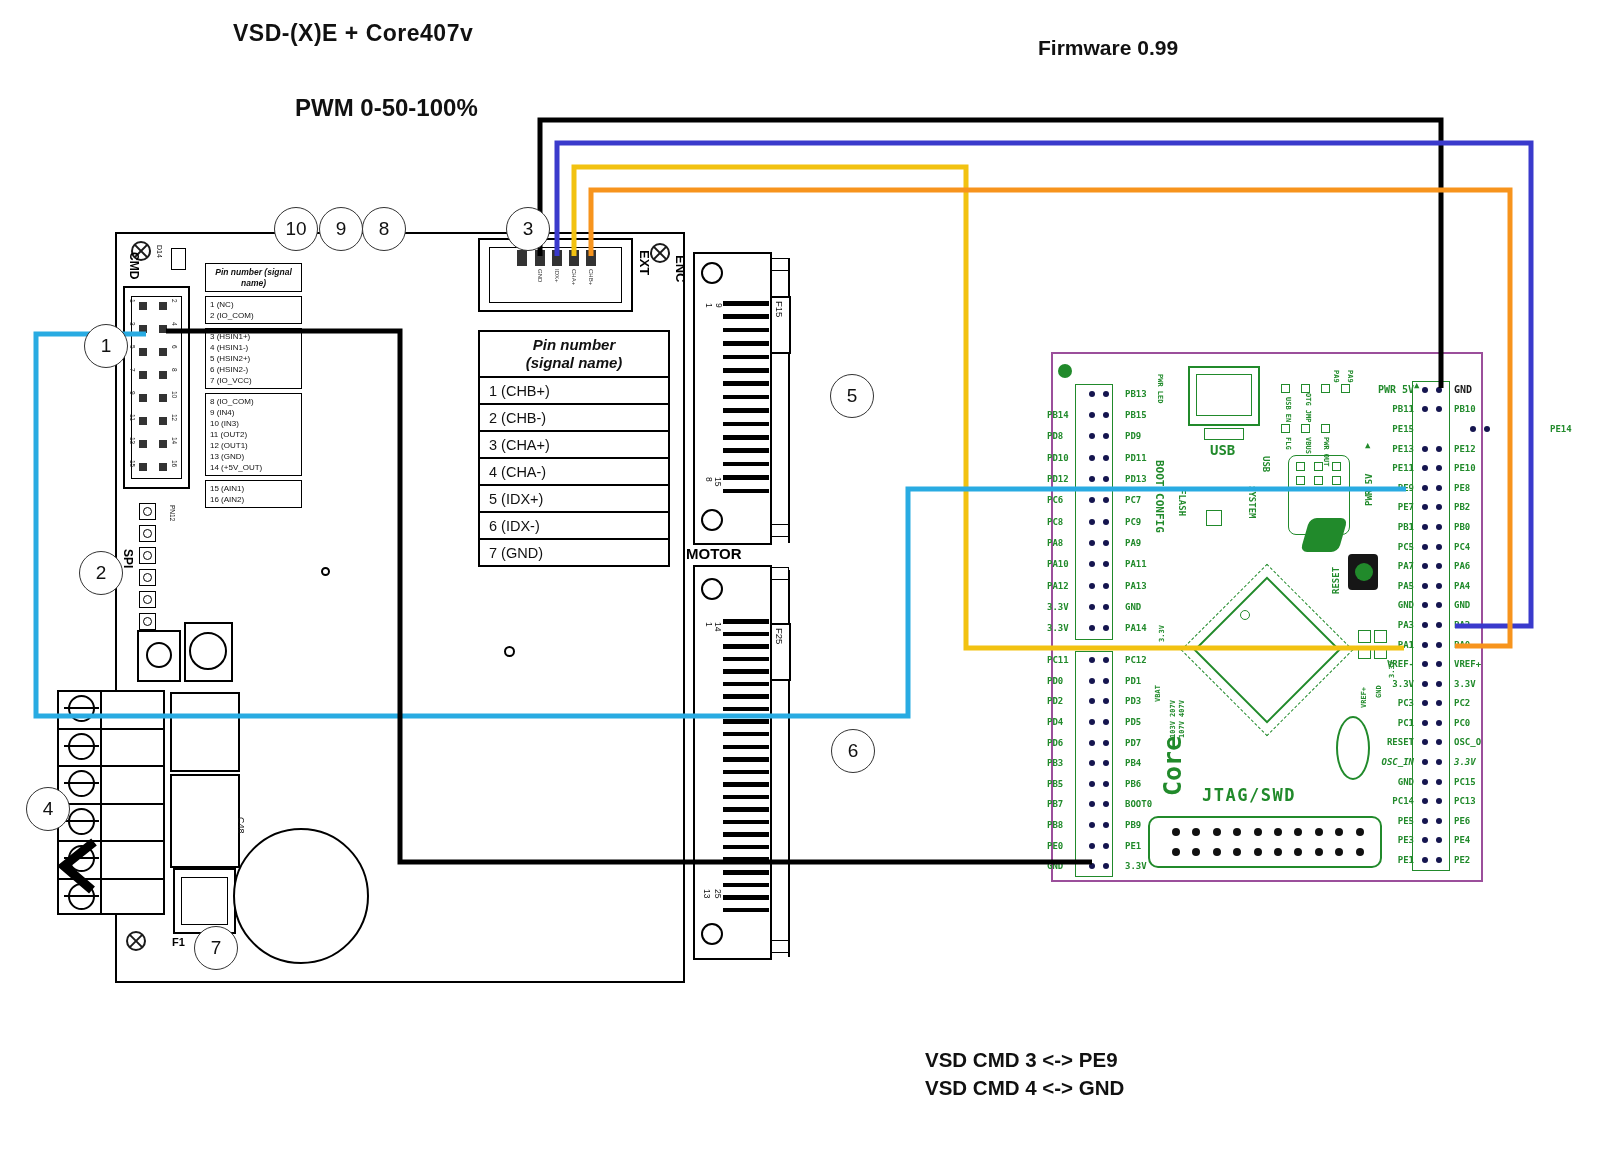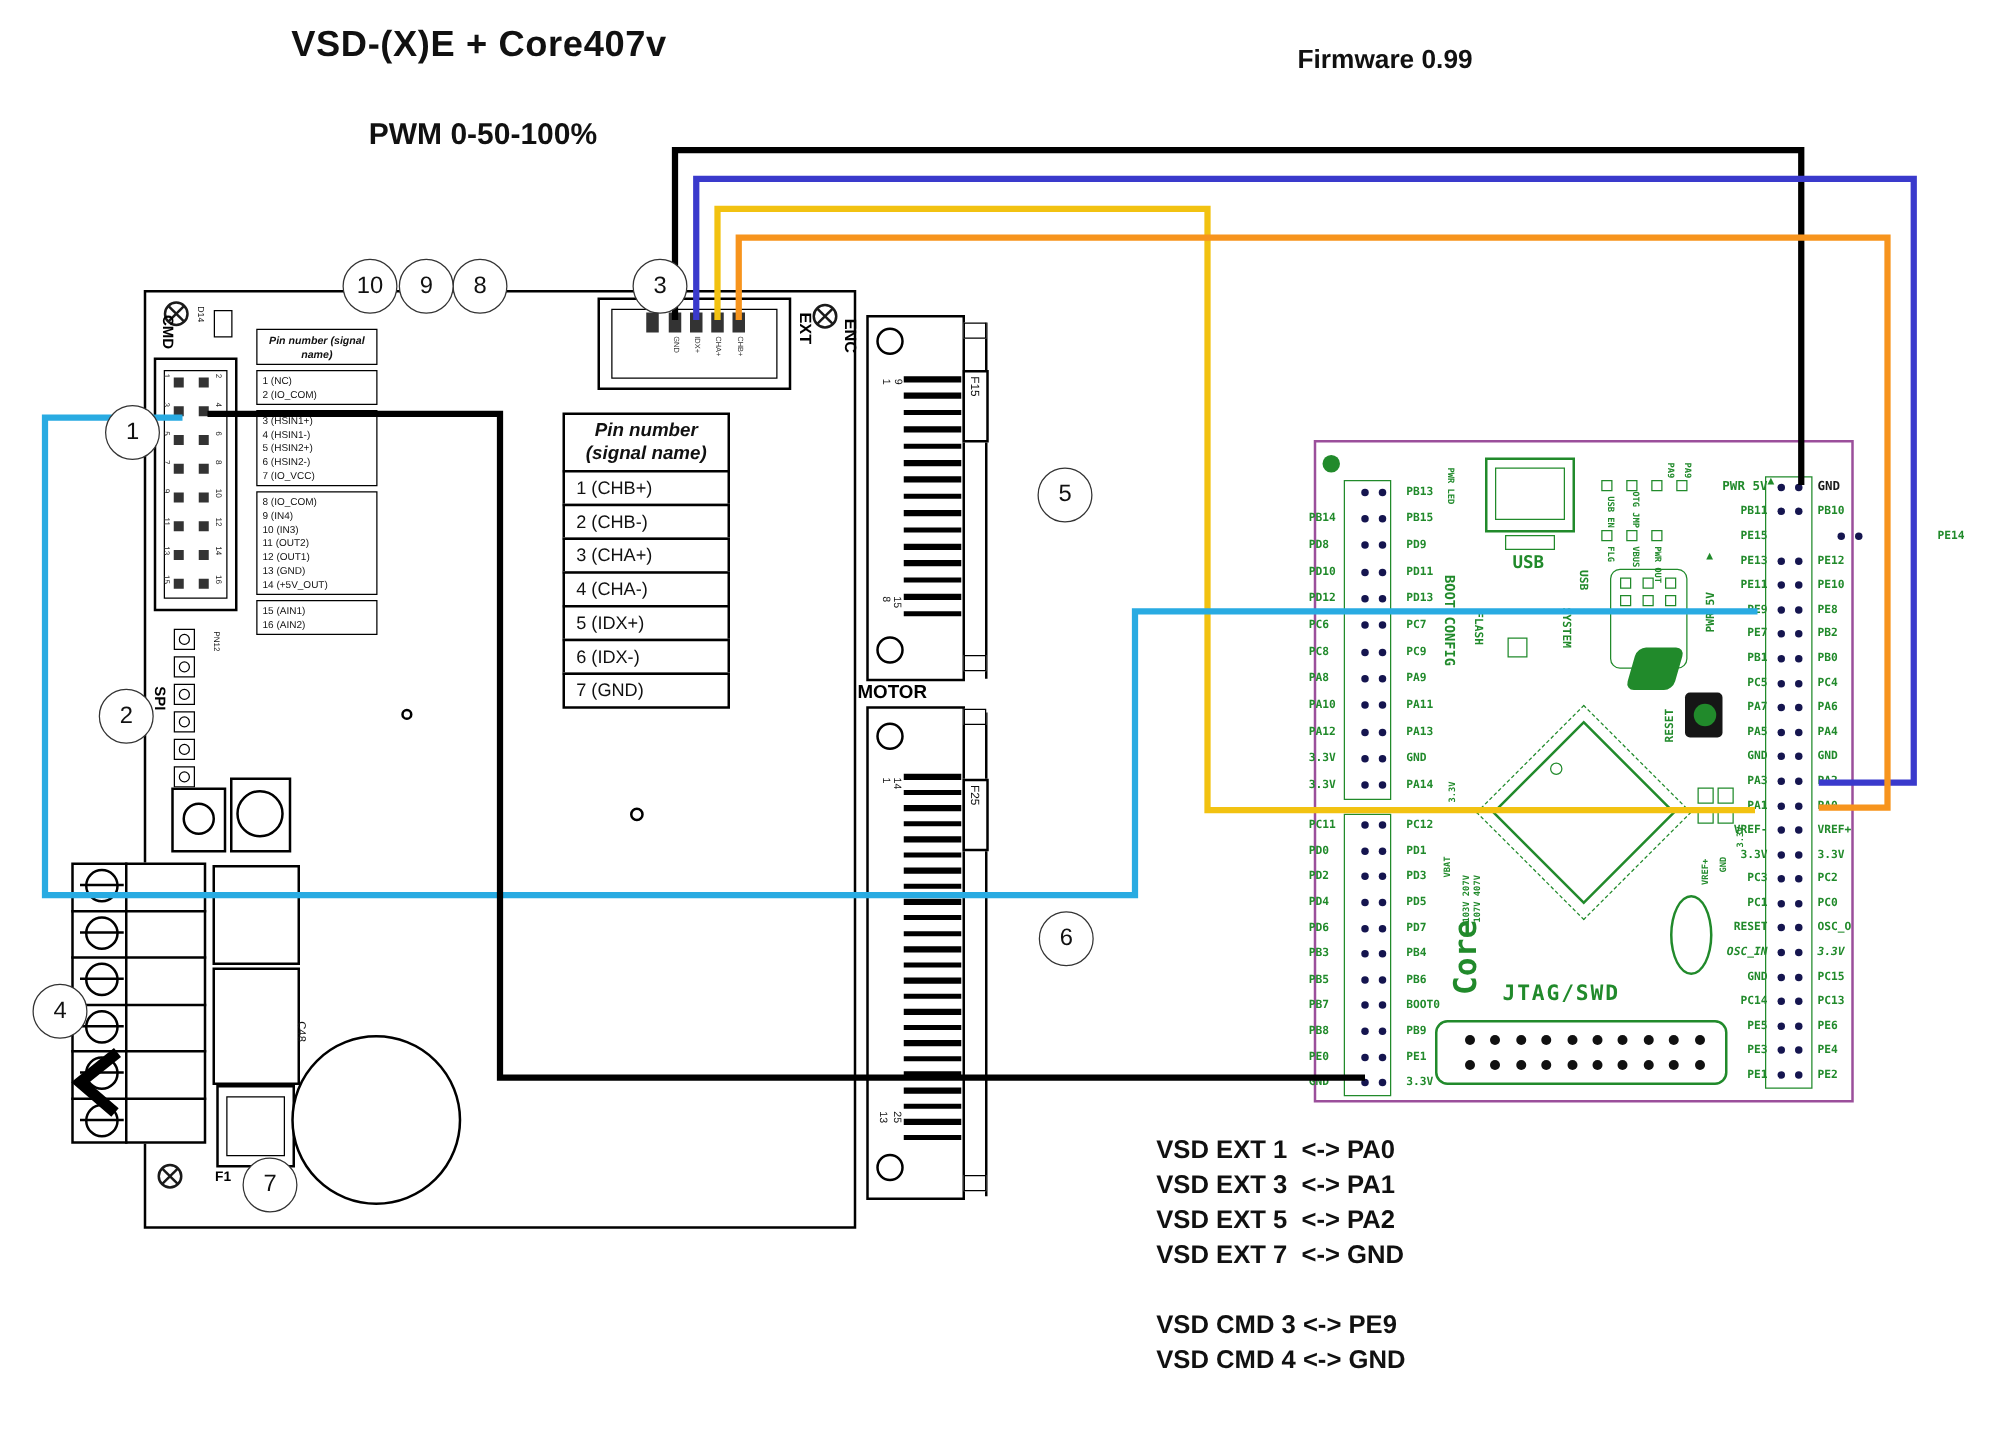--- a/index.html
+++ b/index.html
@@ -3,21 +3,21 @@
 <meta charset="utf-8">
 <style>
   html,body{margin:0;padding:0;background:#fff}
   #cv{position:relative;width:1600px;height:1152px;background:#fff;overflow:hidden;
       font-family:"Liberation Sans",sans-serif;color:#111}
   .p{position:absolute;box-sizing:border-box;z-index:5}
   .dec{z-index:2}
   #wires{position:absolute;left:0;top:0;z-index:60;pointer-events:none}
   .v{writing-mode:vertical-rl;white-space:pre}
   .vu{writing-mode:vertical-rl;transform:rotate(180deg);white-space:pre}
-  .title{font-size:29px;font-weight:bold;letter-spacing:.5px}
+  .title{font-size:23px;font-weight:bold;letter-spacing:.5px}
   .h2{font-size:21px;font-weight:bold}
   .pwm{font-size:24px;font-weight:bold}
   .vlab{font-weight:bold;color:#000}
   .clab{font-family:"DejaVu Sans Mono",monospace;font-weight:bold;color:#218a2b}
   
   .b1{border:1px solid #000;background:#fff}
   .b15{border:1.5px solid #000;background:#fff}
   .b2{border:2px solid #000;background:#fff}
   .ln{background:#000}
   .dk{background:#333}
@@ -57,21 +57,21 @@
   #right-rows .pingrp{width:36px}
   #right-rows .lbl-r{width:30px;padding-left:4px}
   #right-rows .pin-row:first-child .lbl{font-size:10px}
   #right-rows .pin-row:first-child .lbl-r{color:#1a1a1a}
   
   #cmd-table{left:205px;top:263px;width:97px}
   .tblhdr{border:1.2px solid #000;font-weight:bold;font-style:italic;font-size:8.5px;line-height:10.5px;
      text-align:center;padding:3px 1px;background:#fff;white-space:pre-line}
   .tgrp{border:1.2px solid #000;margin-top:4px;padding:2px 0 2px 4px;background:#fff}
   .trow{font-size:8px;line-height:11px;white-space:nowrap}
-  #ext-table{left:450px;top:330px;width:134px}
+  #ext-table{left:478px;top:330px;width:192px}
   #ext-table .tblhdr{border:2px solid #000;font-size:15px;line-height:18px;padding:4px 0}
   .trow2{border:2px solid #000;margin-top:-2px;font-size:14.5px;padding:4.5px 0 4.5px 9px;background:#fff;white-space:nowrap}
   
   .conn div{font-size:20.5px;font-weight:bold;line-height:28px;white-space:pre}
   .note{font-size:16.5px;white-space:nowrap}
 </style>
 </head>
 <body>
 
 <div id="cv">
@@ -561,26 +561,20 @@
       <div class="pin-row" style="height: 19.6px;">
         <span class="lbl lbl-l">PE1</span>
         <span class="pingrp">
           <i class="pin"></i>
           <i class="pin"></i>
         </span>
         <span class="lbl lbl-r">PE2</span>
       </div>
     </div>
 
-  <div class="p conn" style="left:925px;top:906px">
-    <div>VSD EXT 1  &lt;-&gt; PA0</div>
-    <div>VSD EXT 3  &lt;-&gt; PA1</div>
-    <div>VSD EXT 5  &lt;-&gt; PA2</div>
-    <div>VSD EXT 7  &lt;-&gt; GND</div>
-  </div>
   <div class="p conn" style="left:925px;top:1046px">
     <div>VSD CMD 3 &lt;-&gt; PE9</div>
     <div>VSD CMD 4 &lt;-&gt; GND</div>
   </div>
 
 
 <div class="p dec b2" style="left: 115px; top: 232px; width: 570px; height: 751px;"></div>
     <div class="p dec b2" style="left: 123px; top: 286px; width: 67px; height: 203px;"></div>
     <div class="p dec b1" style="left: 131px; top: 296px; width: 51px; height: 183px;"></div>
     <div class="p dec b15" style="left: 171px; top: 248px; width: 15px; height: 22px;"></div>

